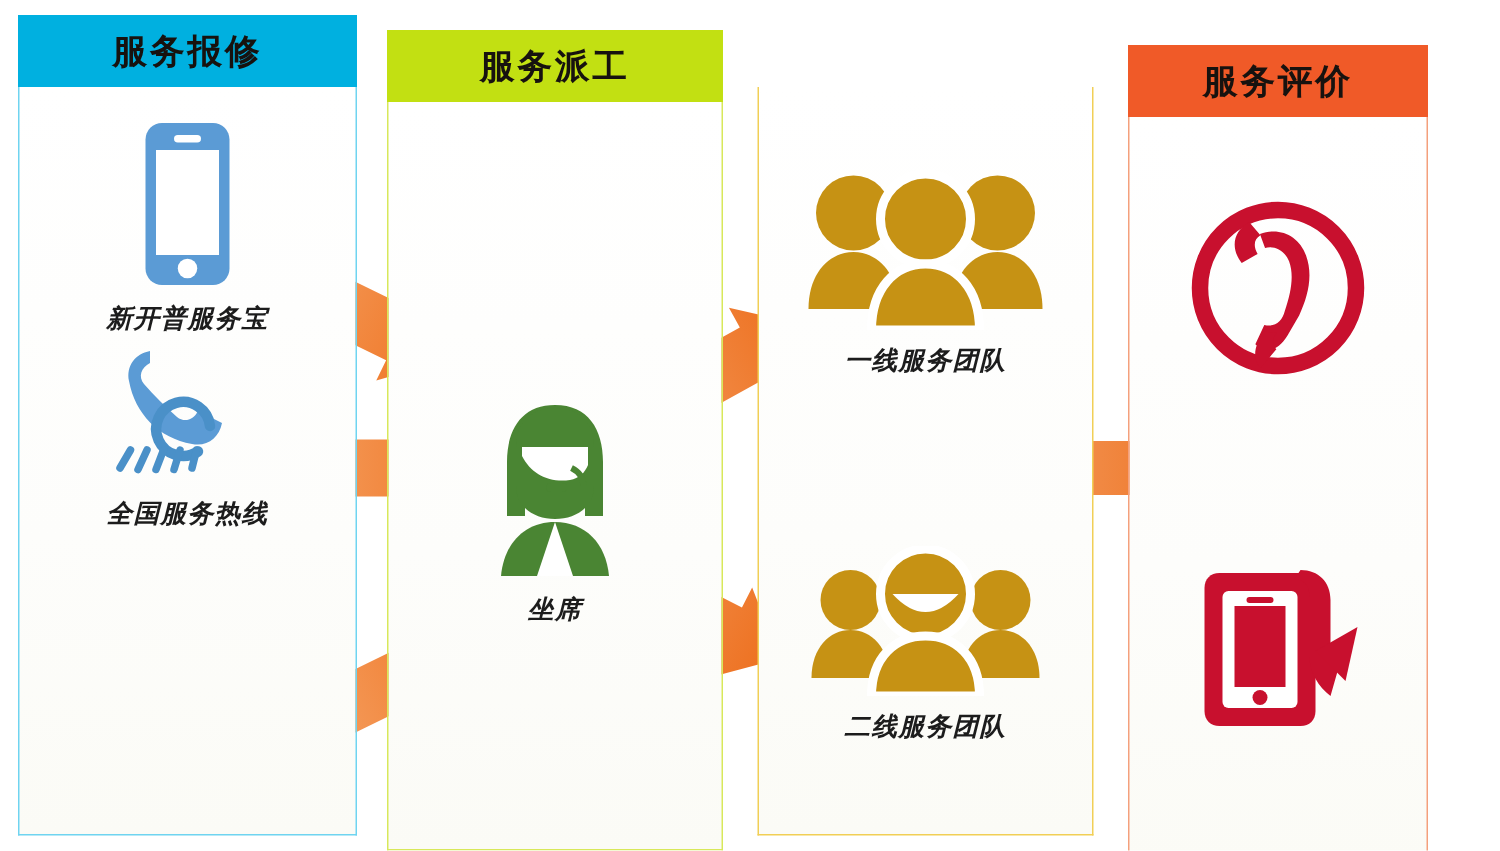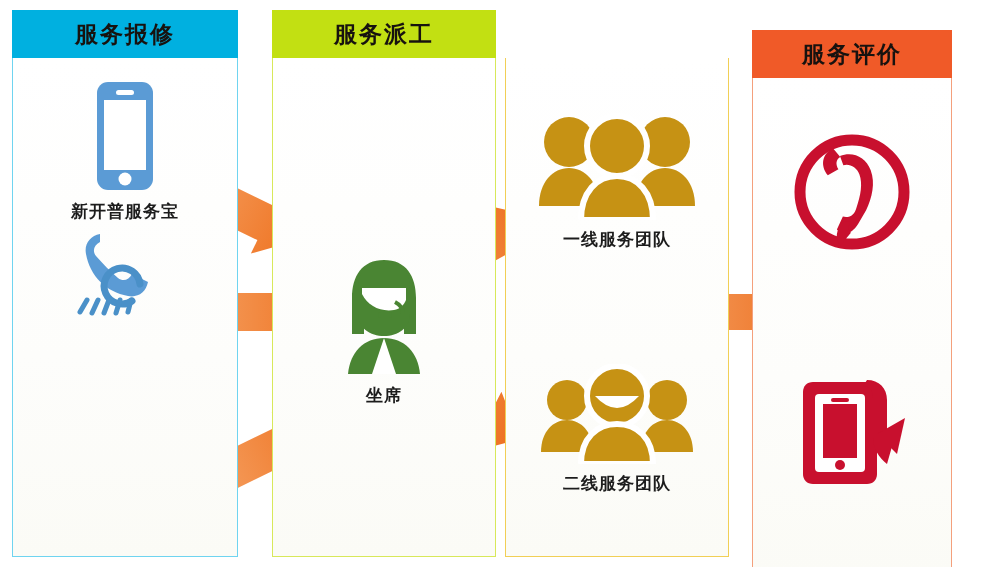--- a/index.html
+++ b/index.html
@@ -26,35 +26,36 @@
   .col-body{
     position:absolute;top:48px;left:0;right:0;bottom:0;
     background:linear-gradient(180deg,#ffffff 0%,#fdfdfb 60%,#fbfbf6 100%);
     border-style:solid;
     border-width:0 1px 1px 1px;
     box-sizing:border-box;
   }
 
   
   #col-1{left:12px;width:226px;}
-  #col-2{left:272px;width:224px;}
+  #col-2{left:258px;width:224px;margin-top:10px;}
   #col-3{left:505px;width:224px;}
   #col-4{left:752px;width:200px;margin-top:20px;}
 
   
   .item{position:absolute;text-align:center;}
   .item .icon-wrap{display:block;margin:0 auto;}
   .item .caption{
     display:block;
     margin-top:4px;
     font-size:17px;
     color:#1c1c1c;
     font-weight:bold;
     letter-spacing:1px;
     white-space:nowrap;
+    font-style:italic;
   }
 
   
   #arrows{position:absolute;left:0;top:0;width:1000px;height:567px;pointer-events:none;}
 </style>
 </head>
 <body>
 
 <div id="stage">
 
@@ -119,20 +120,21 @@
             <path d="M70 54 a18 18 0 1 0 -8 17" fill="none" stroke="#4a90c8" stroke-width="7" stroke-linecap="round"></path>
             <g stroke="#4a90c8" stroke-width="5" stroke-linecap="round">
               <line x1="10" y1="82" x2="17" y2="70"></line>
               <line x1="22" y1="83" x2="28" y2="70"></line>
               <line x1="34" y1="83" x2="39" y2="70"></line>
               <line x1="46" y1="83" x2="50" y2="70"></line>
               <line x1="58" y1="82" x2="61" y2="70"></line>
             </g>
           </svg>
         </span>
+        <span class="caption">全国服务热线</span>
       </div>
 
 
     </div>
   </div>
 
   <div class="column" id="col-2">
     <div class="col-header" style="background:#c2e012;">服务派工</div>
     <div class="col-body" style="border-color:#d8e85a;padding-left:30px;">
 

